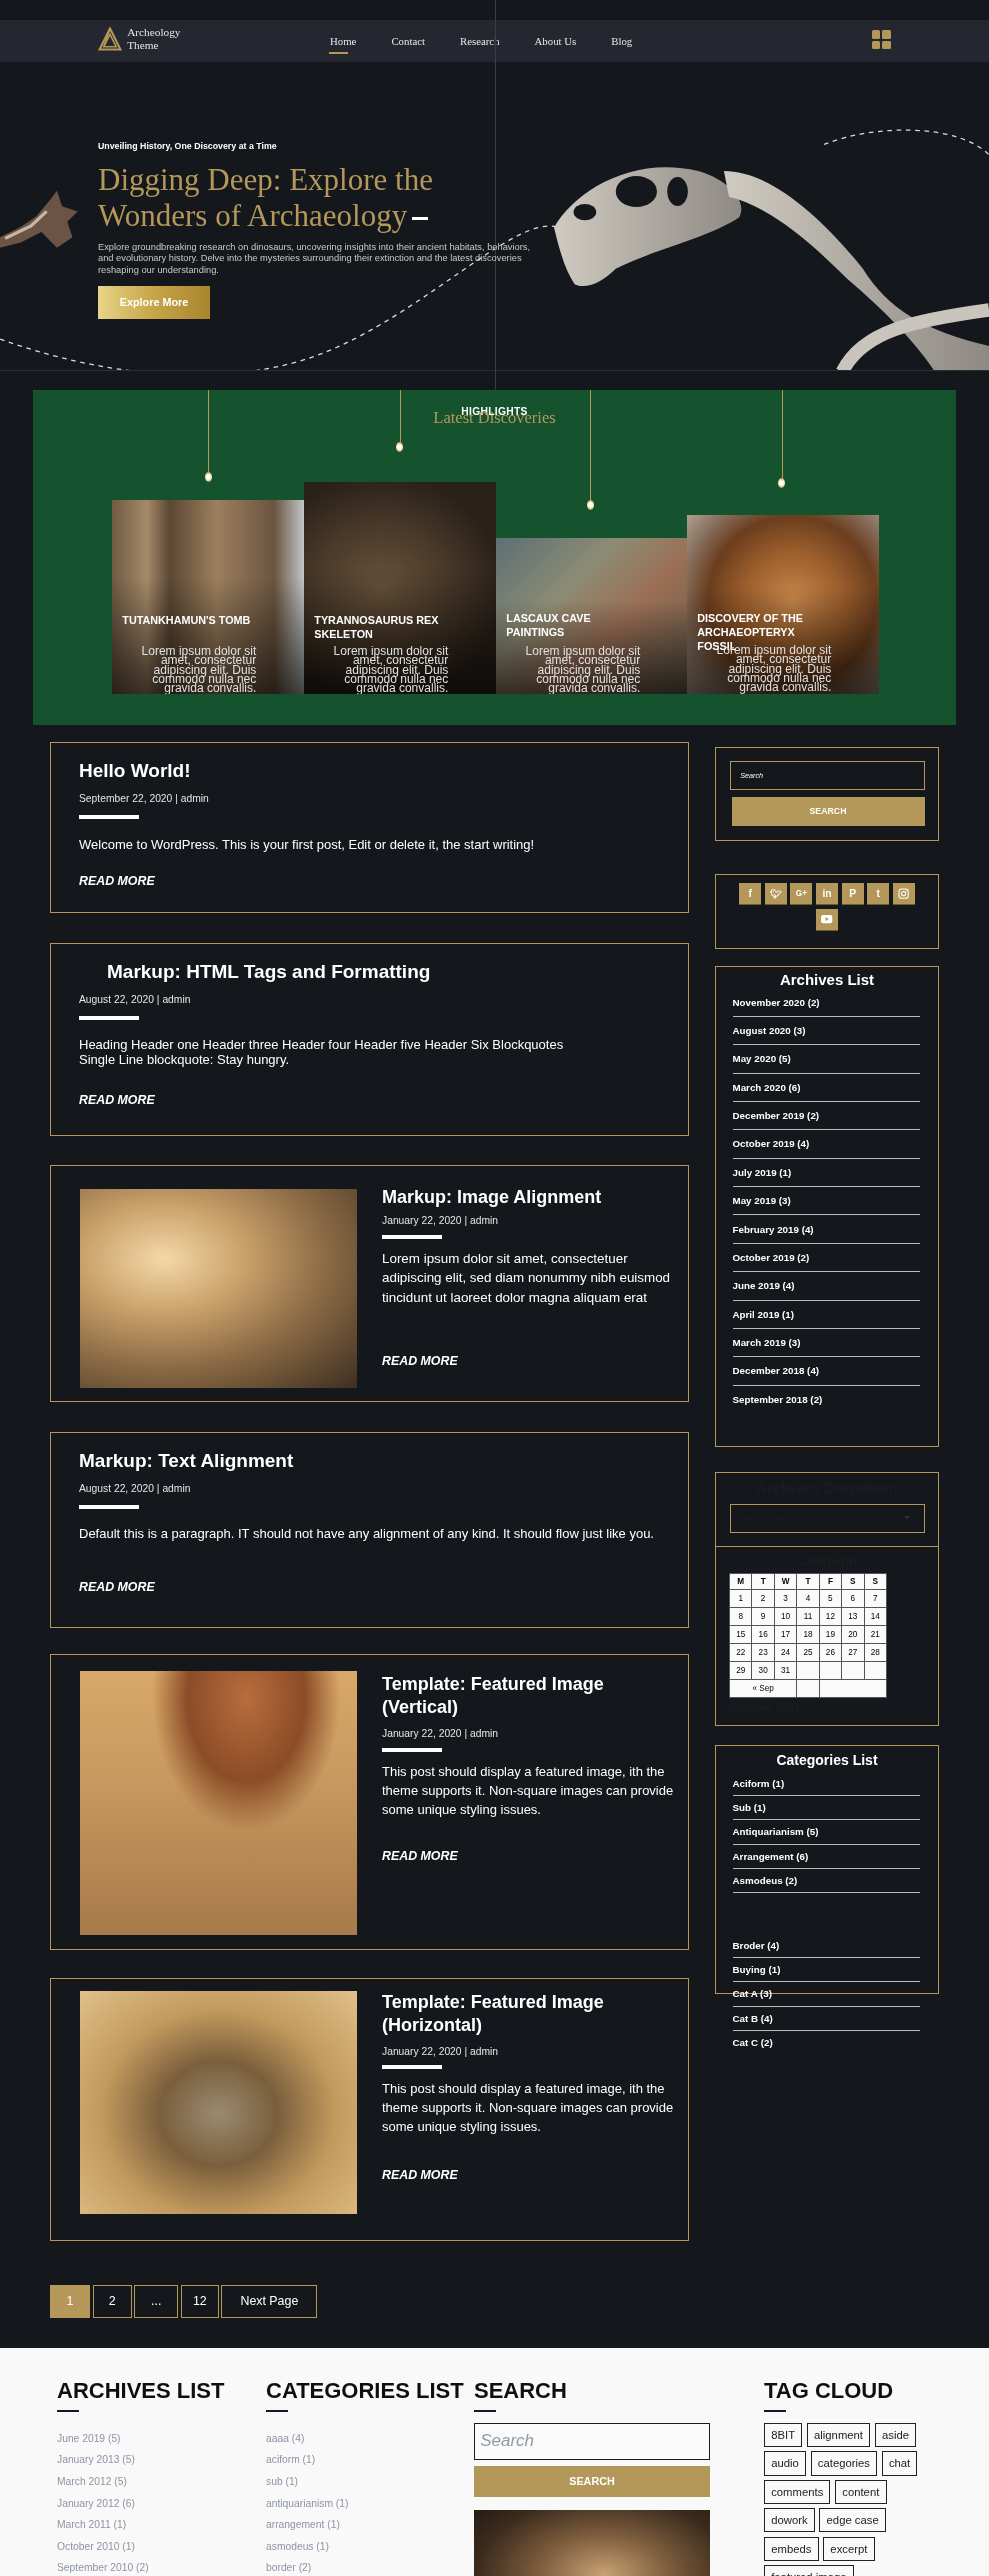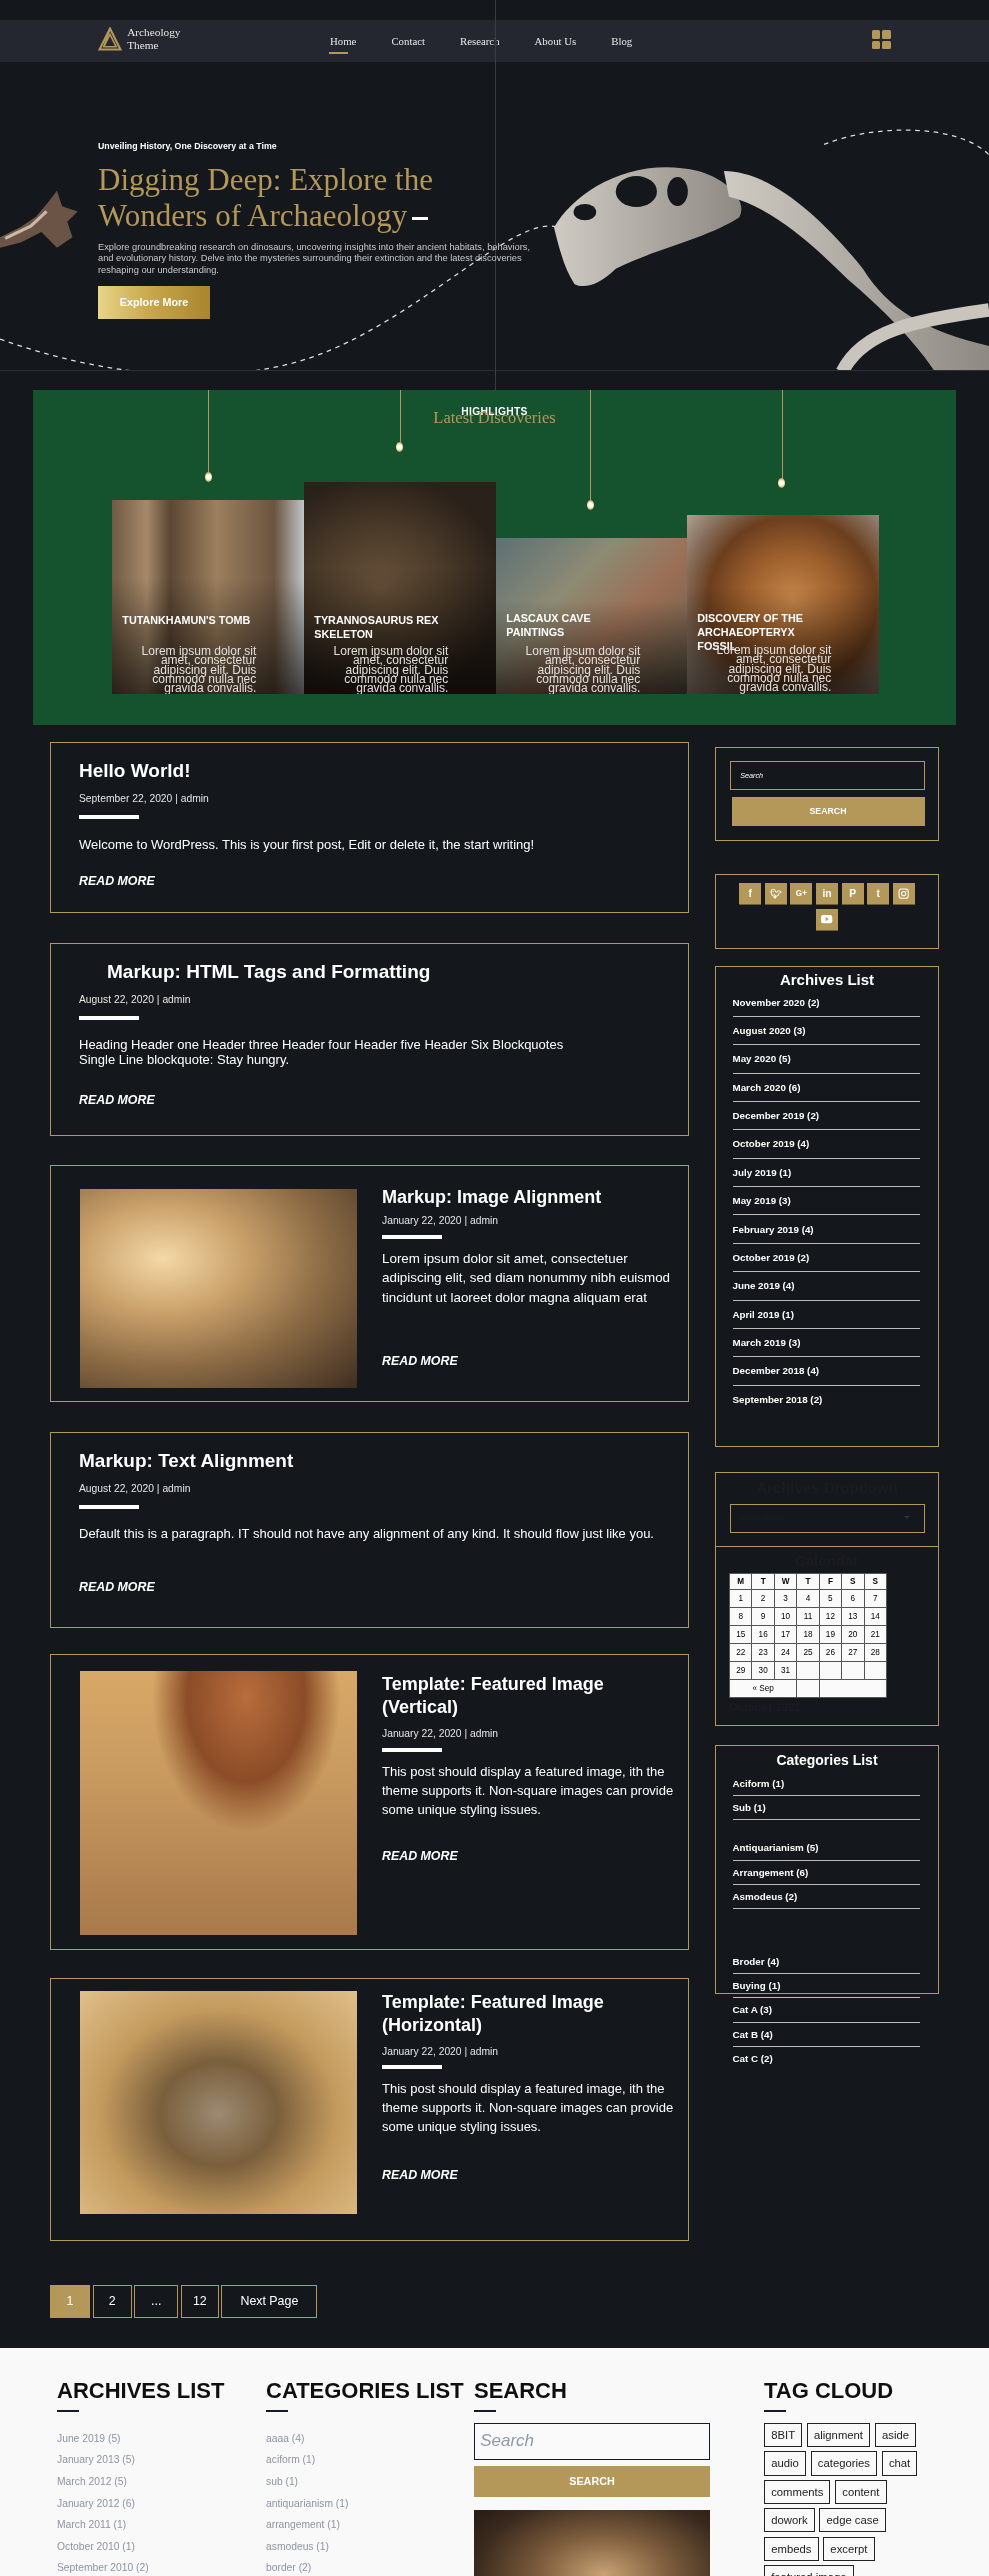--- a/index.html
+++ b/index.html
@@ -386,21 +386,21 @@
         </tbody>
       </table>
       <div class="faint" style="position:absolute;left:13px;top:154px;font-size:11.3px;font-weight:bold;">October 2021</div>
     </div>
 
     <div class="widget" style="top:1003px;height:249px;">
       <div class="wtitle" style="margin-top:6.2px;font-size:14px;">Categories List</div>
       <ul class="wlist" style="top:29px;">
         <li style="padding:3.1px 0 6.2px;">Aciform (1)</li>
         <li style="padding:6.2px 0;">Sub (1)</li>
-        <li style="padding:6.2px 0;margin-top:16px;">Antiquarianism (5)</li>
+        <li style="padding:6.2px 0;">Antiquarianism (5)</li>
         <li style="padding:6.2px 0;">Arrangement (6)</li>
         <li style="padding:6.2px 0;">Asmodeus (2)</li>
         <li style="padding:6.2px 0;margin-top:40px;">Broder (4)</li>
         <li style="padding:6.2px 0;">Buying (1)</li>
         <li style="padding:6.2px 0;">Cat A (3)</li>
         <li style="padding:6.2px 0;">Cat B (4)</li>
         <li style="padding:6.2px 0 0;">Cat C (2)</li>
       </ul>
     </div>
   </aside>

